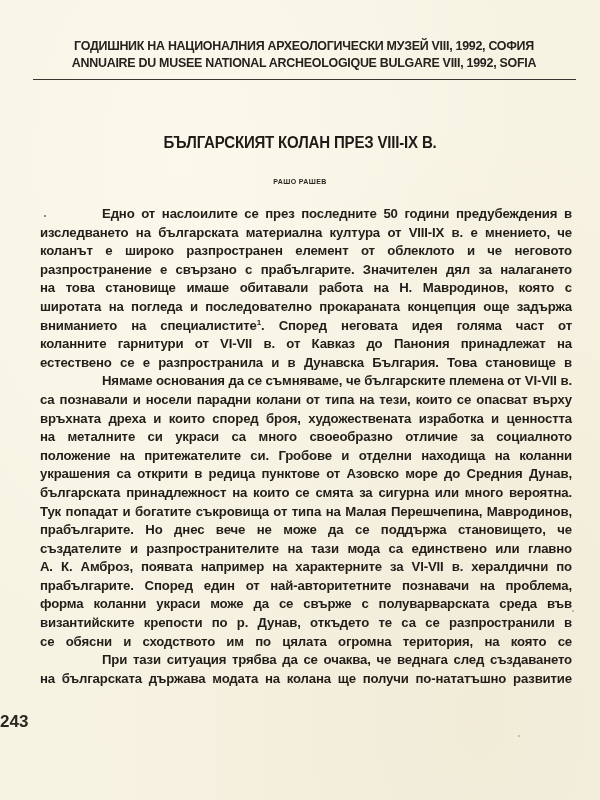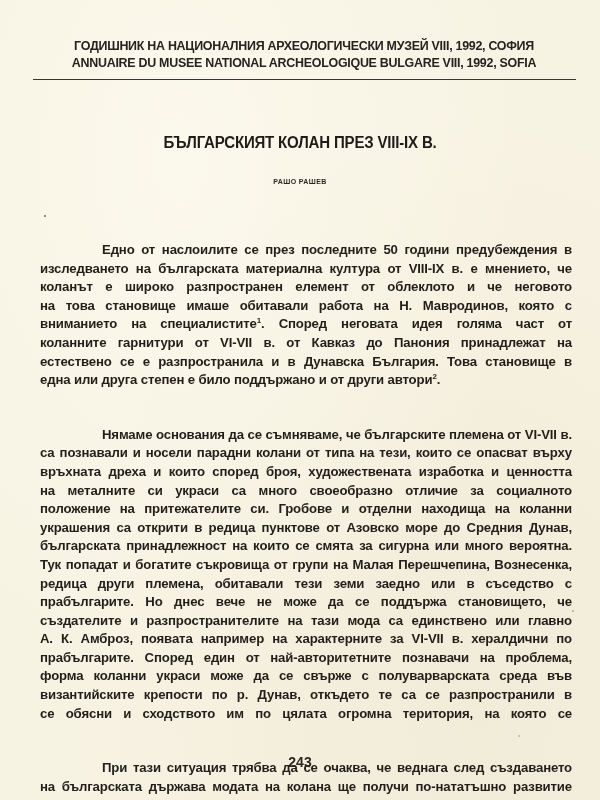--- a/index.html
+++ b/index.html
@@ -90,37 +90,35 @@
       font-size: 13.2px;
       font-weight: bold;
       color: #221e1a;
       white-space: nowrap;
       text-align: justify;
       text-align-last: justify;
       letter-spacing: -0.15px;
     }
     .text-line.indent {
       padding-left: 62px;
-      margin-top: 36px;
     }
     .text-line.last {
       text-align-last: left;
     }
     sup {
       font-size: 8px;
       line-height: 0;
       vertical-align: 5px;
     }
     .page-number {
       position: absolute;
       left: 0;
-      top: 754px;
+      top: 712px;
       width: 600px;
-      text-align: center;
-      font-size: 14px;
+      font-size: 17px;
       font-weight: bold;
       color: #2a2622;
     }
     .speck {
       position: absolute;
       width: 2px;
       height: 2px;
       border-radius: 50%;
       background: #6b655a;
     }
@@ -136,34 +134,34 @@
   </div>
   <div class="header-rule"></div>
 
   <div class="title">БЪЛГАРСКИЯТ КОЛАН ПРЕЗ VIII-IX В.</div>
   <div class="author">РАШО РАШЕВ</div>
 
   <div class="body-text">
     <div class="text-line indent">Едно от наслоилите се през последните 50 години предубеждения в</div>
     <div class="text-line">изследването на българската материална култура от VIII-IX в. е мнението, че</div>
     <div class="text-line">коланът е широко разпространен елемент от облеклото и че неговото</div>
+    <div class="text-line">разпространение е свързано с прабългарите. Значителен дял за налагането</div>
     <div class="text-line">на това становище имаше обитавали работа на Н. Мавродинов, която с</div>
+    <div class="text-line">широтата на погледа и последователно прокараната концепция още задържа</div>
     <div class="text-line"><span>вниманието на специалистите</span><sup>1</sup>. <span>Според неговата идея голяма част от</span></div>
     <div class="text-line">коланните гарнитури от VI-VII в. от Кавказ до Панония принадлежат на</div>
     <div class="text-line">естествено се е разпространила и в Дунавска България. Това становище в</div>
-    <div class="text-line last"><span>една или друга степен е било поддържано и от други автори</span><sup>2</sup>.</div>
     <div class="text-line indent">Нямаме основания да се съмняваме, че българските племена от VI-VII в.</div>
     <div class="text-line">са познавали и носели парадни колани от типа на тези, които се опасват върху</div>
     <div class="text-line">връхната дреха и които според броя, художествената изработка и ценността</div>
     <div class="text-line">на металните си украси са много своеобразно отличие за социалното</div>
     <div class="text-line">положение на притежателите си. Гробове и отделни находища на коланни</div>
     <div class="text-line">украшения са открити в редица пунктове от Азовско море до Средния Дунав,</div>
     <div class="text-line">българската принадлежност на които се смята за сигурна или много вероятна.</div>
-    <div class="text-line">Тук попадат и богатите съкровища от групи на Малая Перешчепина, Вознесенка,</div>
-    <div class="text-line">редица други племена, обитавали тези земи заедно или в съседство с</div>
+    <div class="text-line">Тук попадат и богатите съкровища от типа на Малая Перешчепина, Мавродинов,</div>
     <div class="text-line">прабългарите. Но днес вече не може да се поддържа становището, че</div>
     <div class="text-line">създателите и разпространителите на тази мода са единствено или главно</div>
     <div class="text-line">А. К. Амброз, появата например на характерните за VI-VII в. хералдични по</div>
     <div class="text-line">прабългарите. Според един от най-авторитетните познавачи на проблема,</div>
     <div class="text-line">форма коланни украси може да се свърже с полуварварската среда във</div>
     <div class="text-line">византийските крепости по р. Дунав, откъдето те са се разпространили в</div>
     <div class="text-line">се обясни и сходството им по цялата огромна територия, на която се</div>
     <div class="text-line indent">При тази ситуация трябва да се очаква, че веднага след създаването</div>
     <div class="text-line">на българската държава модата на колана ще получи по-нататъшно развитие</div>
 

